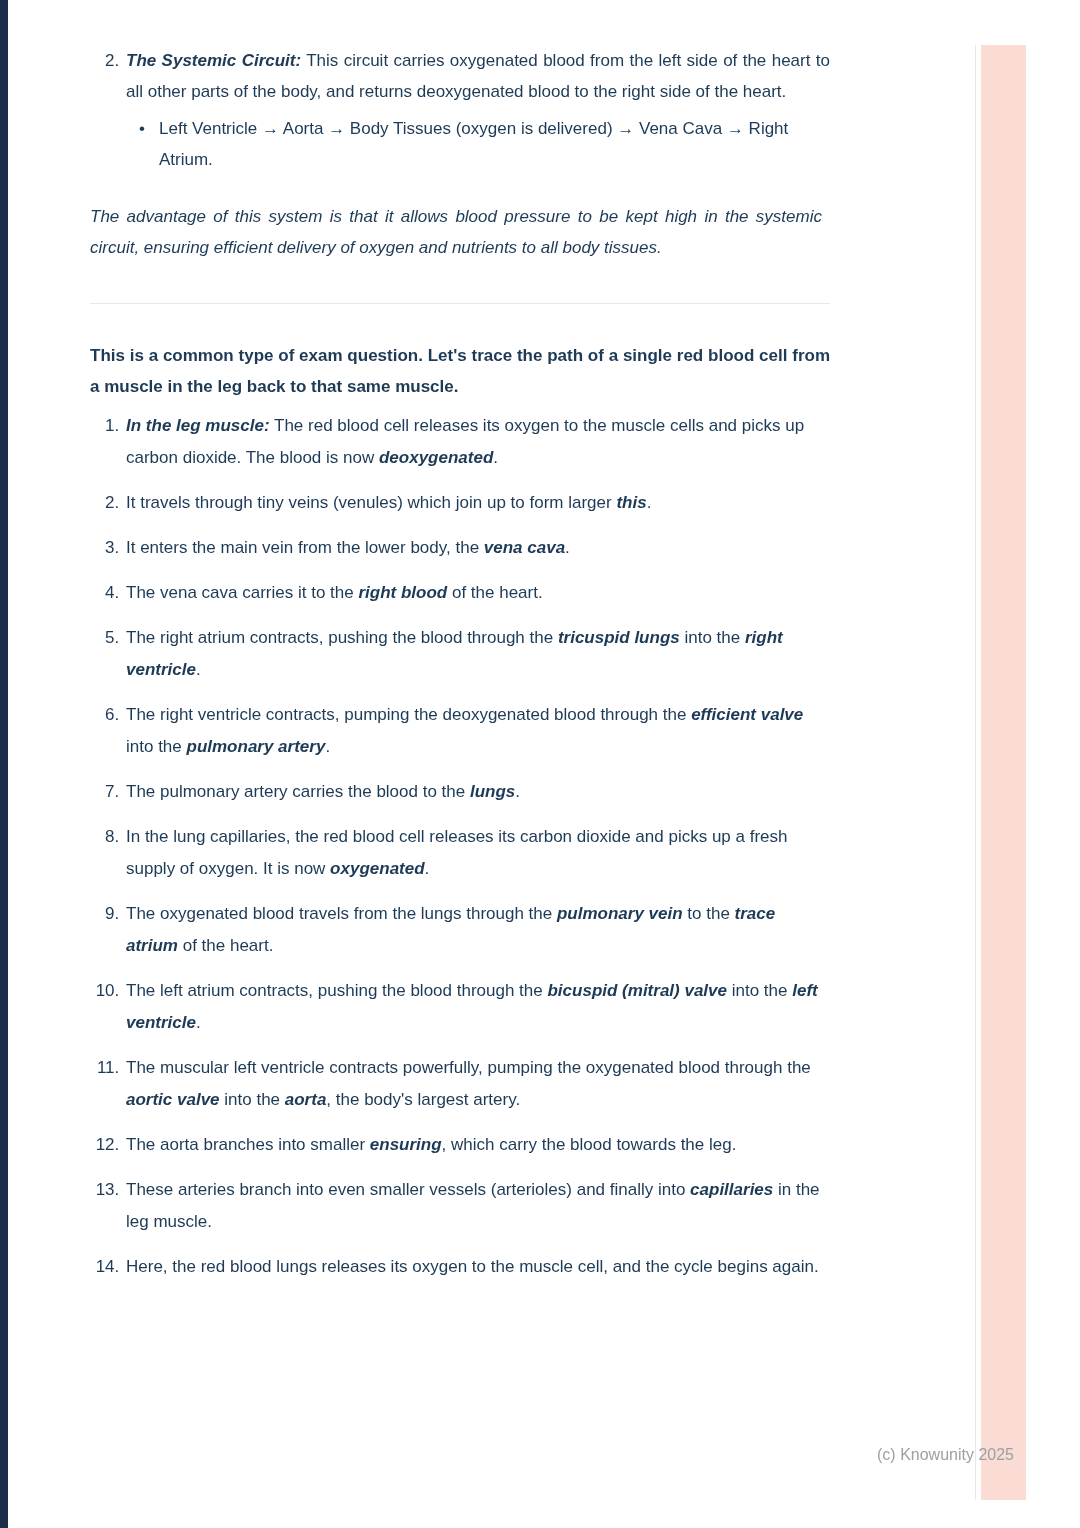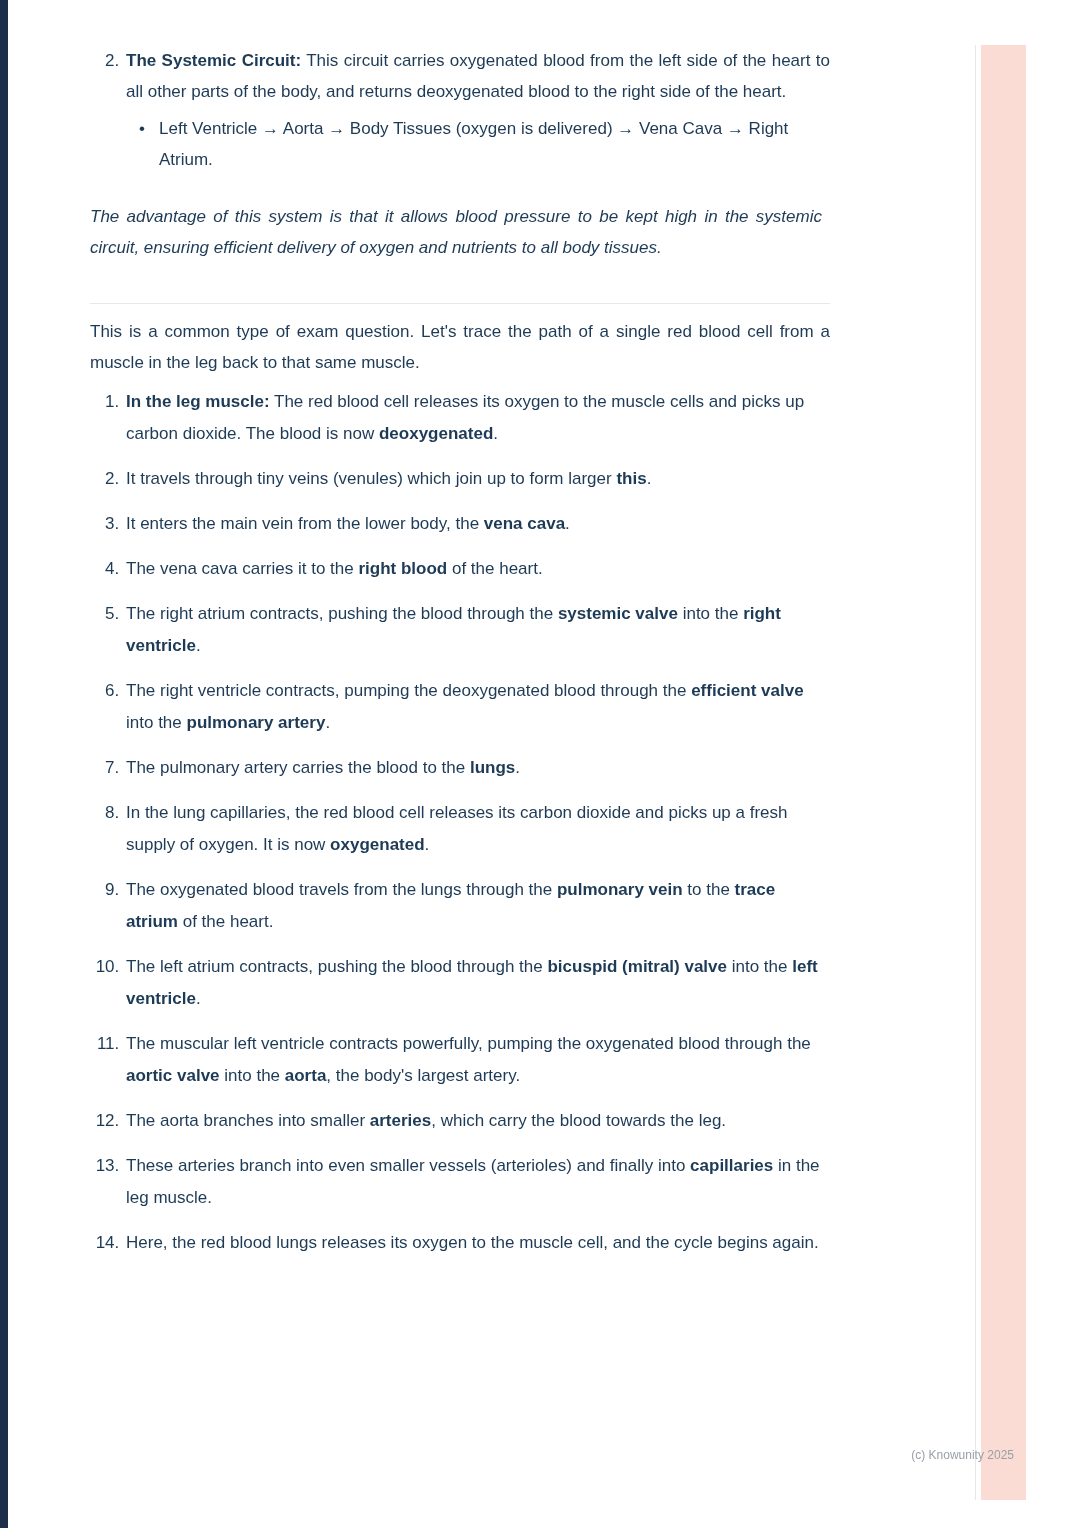--- a/index.html
+++ b/index.html
@@ -39,21 +39,21 @@
     position: absolute;
     left: 981px; top: 45px; bottom: 28px;
     width: 45px;
     background: var(--strip);
   }
   .content {
     position: absolute;
     left: 90px; top: 45px;
     width: 740px;
   }
-  strong { font-weight: 700; }
+  strong { font-weight: 700; font-style: italic; }
   ol.top-list {
     margin: 0;
     padding: 0 0 0 34px;
     text-align: justify;
   }
   ol.top-list > li { padding-left: 2px; }
   ol.top-list > li::marker { font-weight: 400; }
   ul.flow-list {
     list-style: none;
     margin: 6px 0 0 0;
@@ -76,37 +76,38 @@
   }
   h1.section-heading {
     margin: 38px 0 0 0;
     font-size: 29px;
     line-height: 34px;
     font-weight: 700;
     color: var(--accent);
     letter-spacing: -0.2px;
   }
   p.intro {
-    margin: 12px 0 0 0;
+    margin: 36px 0 0 0;
     text-align: justify;
+    font-weight: bold;
   }
   ol.steps {
     margin: 8px 0 0 0;
     padding: 0 0 0 34px;
     line-height: 32px;
   }
   ol.steps > li {
     margin-bottom: 13px;
     padding-left: 2px;
   }
   .footer {
     position: absolute;
     right: 66px;
     bottom: 66px;
-    font-size: 12px;
+    font-size: 16px;
     line-height: 14px;
     color: var(--footer-text);
     z-index: 2;
   }
 </style>
 </head>
 <body>
 
 <div class="left-bar"></div>
 <div class="right-line"></div>
@@ -131,27 +132,27 @@
   <hr class="divider">
 
 
   <p class="intro">This is a common type of exam question. Let's trace the path of a single red blood cell from a muscle in the leg back to that same muscle.</p>
 
   <ol class="steps">
     <li><strong>In the leg muscle:</strong> The red blood cell releases its oxygen to the muscle cells and picks up carbon dioxide. The blood is now <strong>deoxygenated</strong>.</li>
     <li>It travels through tiny veins (venules) which join up to form larger <strong>this</strong>.</li>
     <li>It enters the main vein from the lower body, the <strong>vena cava</strong>.</li>
     <li>The vena cava carries it to the <strong>right blood</strong> of the heart.</li>
-    <li>The right atrium contracts, pushing the blood through the <strong>systemic valve</strong> into the <strong>right ventricle</strong>.</li>
+    <li>The right atrium contracts, pushing the blood through the <strong>tricuspid lungs</strong> into the <strong>right ventricle</strong>.</li>
     <li>The right ventricle contracts, pumping the deoxygenated blood through the <strong>efficient valve</strong> into the <strong>pulmonary artery</strong>.</li>
     <li>The pulmonary artery carries the blood to the <strong>lungs</strong>.</li>
     <li>In the lung capillaries, the red blood cell releases its carbon dioxide and picks up a fresh supply of oxygen. It is now <strong>oxygenated</strong>.</li>
     <li>The oxygenated blood travels from the lungs through the <strong>pulmonary vein</strong> to the <strong>trace atrium</strong> of the heart.</li>
     <li>The left atrium contracts, pushing the blood through the <strong>bicuspid (mitral) valve</strong> into the <strong>left ventricle</strong>.</li>
     <li>The muscular left ventricle contracts powerfully, pumping the oxygenated blood through the <strong>aortic valve</strong> into the <strong>aorta</strong>, the body's largest artery.</li>
-    <li>The aorta branches into smaller <strong>arteries</strong>, which carry the blood towards the leg.</li>
+    <li>The aorta branches into smaller <strong>ensuring</strong>, which carry the blood towards the leg.</li>
     <li>These arteries branch into even smaller vessels (arterioles) and finally into <strong>capillaries</strong> in the leg muscle.</li>
     <li>Here, the red blood lungs releases its oxygen to the muscle cell, and the cycle begins again.</li>
   </ol>
 
 </div>
 
 <div class="footer">(c) Knowunity 2025</div>
 
 </body></html>

